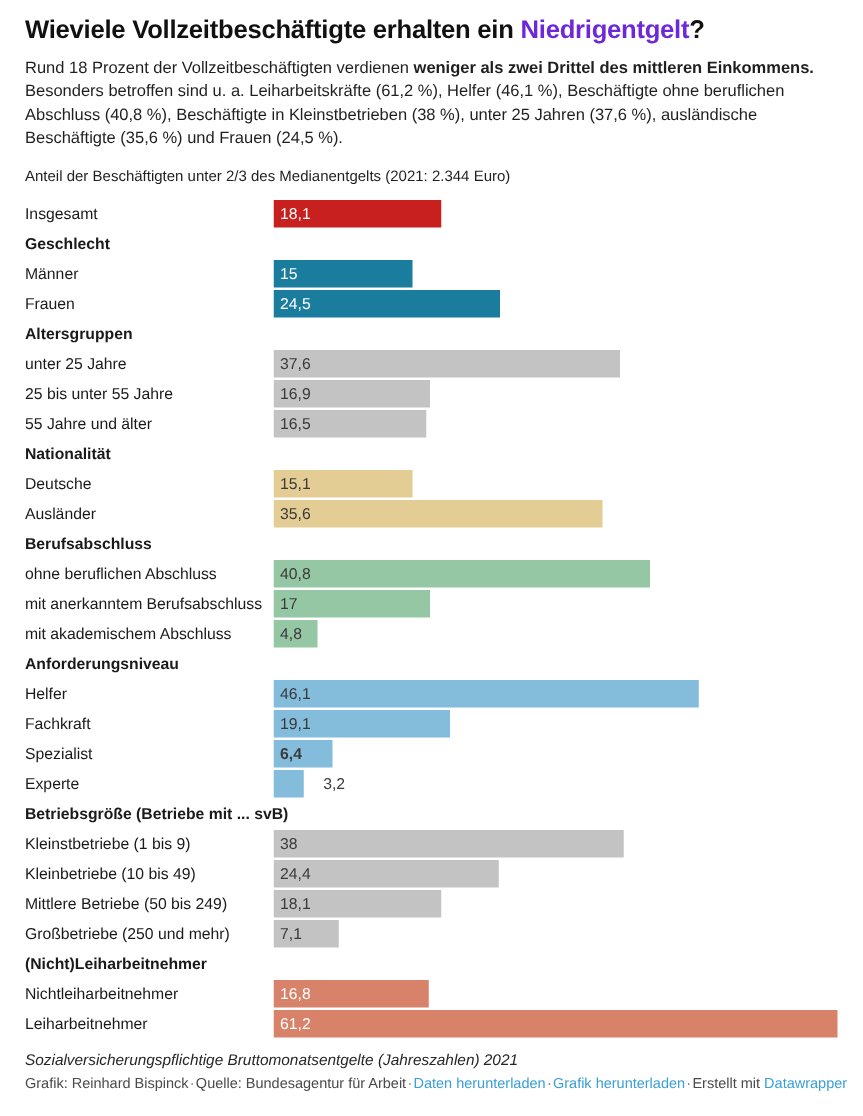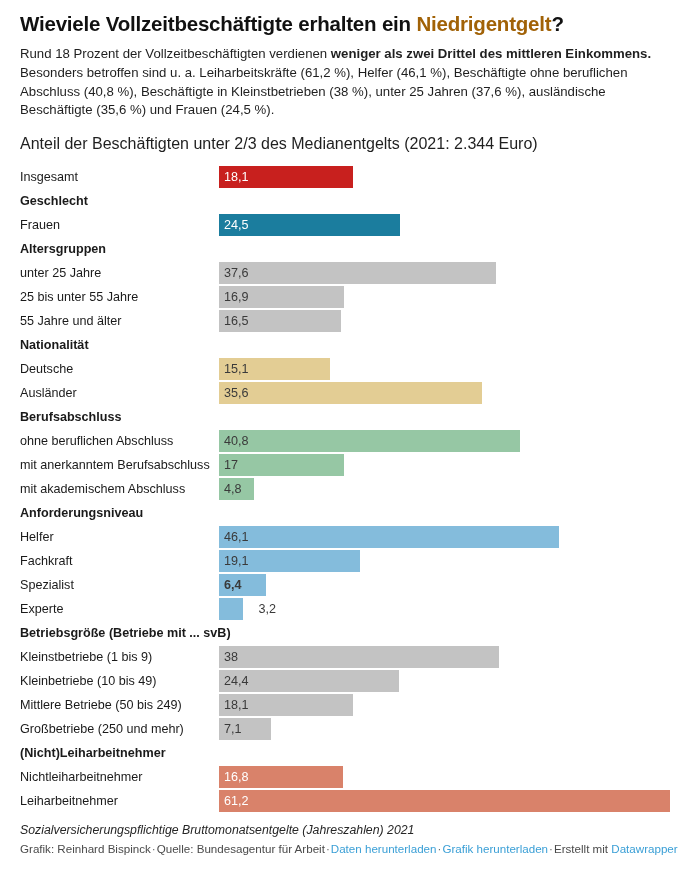--- a/index.html
+++ b/index.html
@@ -21,31 +21,31 @@
   
   .header { padding: 12px 12px 0 20px; }
   .chart-title {
     font-size: 20.5px;
     font-weight: bold;
     letter-spacing: -0.2px;
     line-height: 1.18;
     margin: 0 0 9px 0;
     color: #111111;
   }
-  .chart-title .accent { color: #a16207; }
+  .chart-title .accent { color: #6d28d9; }
   .chart-desc {
     font-size: 13.2px;
     line-height: 1.42;
     margin: 0 0 13px 0;
     color: #1f1f1f;
     max-width: 660px;
   }
   .chart-desc b { font-weight: bold; }
   .chart-subtitle {
-    font-size: 16px;
+    font-size: 12px;
     line-height: 1.35;
     margin: 0 0 10px 0;
     color: #1f1f1f;
   }
 
   
   .chart-body {
     position: relative;
     padding: 0 0 0 0;
   }
@@ -133,20 +133,27 @@
         <div class="row-label">Insgesamt</div>
         <div class="bar-track" style="width: 133.506px;">
           <div class="bar" style="width: 100%; background: rgb(200, 32, 30);"></div>
           <div class="bar-value inside light">18,1</div>
         </div>
       </div>
       <div class="row group">
         <div class="row-label">Geschlecht</div>
       </div>
       <div class="row">
+        <div class="row-label">Männer</div>
+        <div class="bar-track" style="width: 110.64px;">
+          <div class="bar" style="width: 100%; background: rgb(27, 125, 158);"></div>
+          <div class="bar-value inside light">15</div>
+        </div>
+      </div>
+      <div class="row">
         <div class="row-label">Frauen</div>
         <div class="bar-track" style="width: 180.712px;">
           <div class="bar" style="width: 100%; background: rgb(27, 125, 158);"></div>
           <div class="bar-value inside light">24,5</div>
         </div>
       </div>
       <div class="row group">
         <div class="row-label">Altersgruppen</div>
       </div>
       <div class="row">

